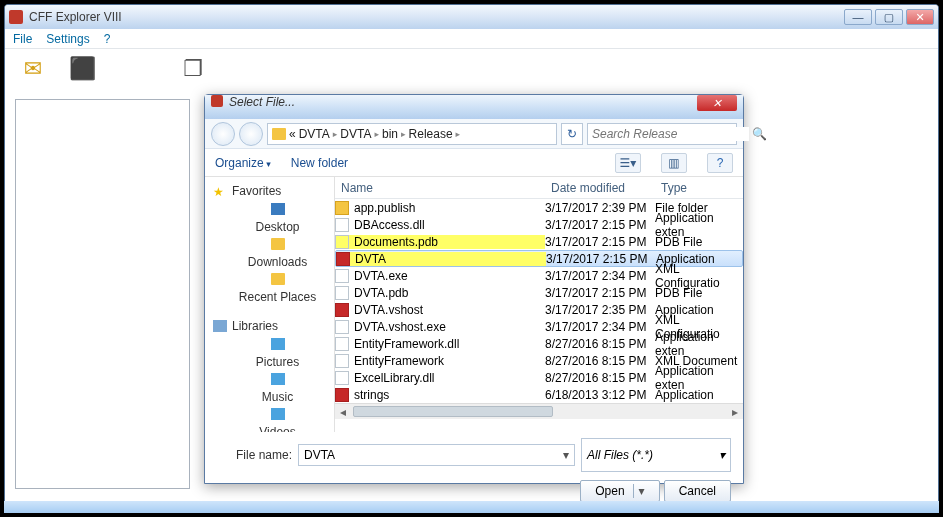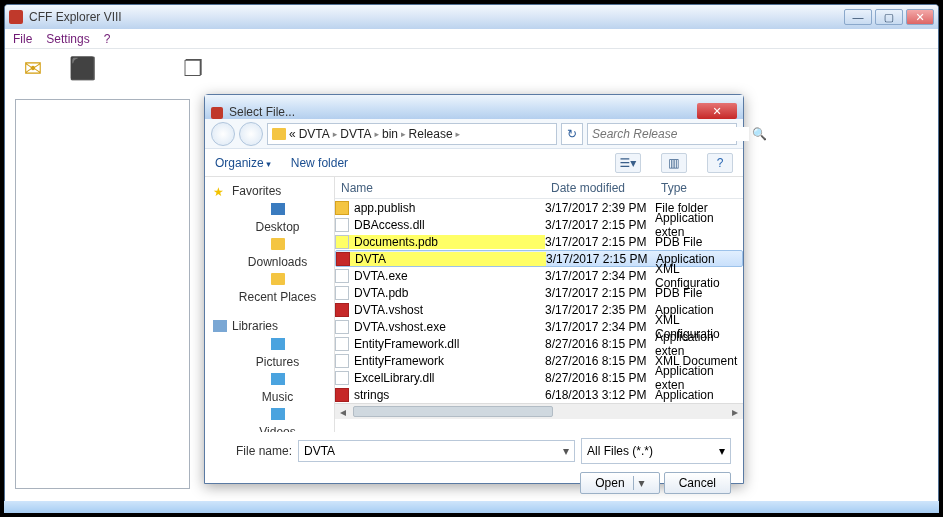--- a/index.html
+++ b/index.html
@@ -6,31 +6,31 @@
 body { width: 943px; height: 517px; background: #000; position: relative; overflow: hidden; }
 
 
 .main-window { position: absolute; left: 4px; top: 4px; width: 935px; height: 509px; background: #fff; border: 1px solid #4f6e92; border-radius: 4px 4px 0 0; overflow: hidden; }
 .main-titlebar { height: 24px; background: linear-gradient(#f3f8fd,#d9e6f6,#bcd3ee); display: flex; align-items: center; padding: 0 4px; }
 .main-titlebar .app-icon { width: 14px; height: 14px; background: #c0392b; border-radius: 2px; margin-right: 6px; }
 .main-titlebar .title { flex: 1; color: #3b3b3b; font-weight: 500; }
 .wbtns { display: flex; gap: 3px; }
 .wbtn { width: 28px; height: 16px; background: linear-gradient(#e9f1fb,#c8dbf1); border: 1px solid #8aa8cb; border-radius: 2px; display:flex; align-items:center; justify-content:center; color:#2c4766; font-size:11px; cursor:pointer;}
 .wbtn.close { background: linear-gradient(#f3a8a8,#d66); color:#fff;}
-.main-menu { height: 20px; display:flex; align-items:center; gap:14px; padding:0 8px; color:#701a75; border-bottom:1px solid #e2e6ea;}
+.main-menu { height: 20px; display:flex; align-items:center; gap:14px; padding:0 8px; color:#0369a1; border-bottom:1px solid #e2e6ea;}
 .main-menu span { cursor:pointer; }
 .toolbar { height: 40px; display:flex; align-items:center; gap:22px; padding:0 14px; }
 .tool-icon { width:28px; height:28px; display:flex; align-items:center; justify-content:center; font-size:22px; color:#555; cursor:pointer;}
 .envelope { color:#d4a017; }
 .side-panel { position:absolute; left:10px; top:94px; width:175px; height:390px; background:#fff; border:1px solid #a9b2bd;}
 .taskbar { position:absolute; left:4px; bottom:4px; width:935px; height:12px; background:linear-gradient(#cfe5fb,#a6cdf3);}
 
 
 .dialog { position:absolute; left:199px; top:89px; width:540px; height:390px; background:#fff; border:1px solid #5a7aa3; border-radius:4px 4px 0 0; box-shadow:0 3px 14px rgba(0,0,0,.35);}
-.dlg-titlebar { height:24px; background:linear-gradient(#eef5fc,#cfe2f6,#b4cfee); display:flex; align-items:flex-end; padding:0 6px;}
+.dlg-titlebar { height:24px; background:linear-gradient(#eef5fc,#cfe2f6,#b4cfee); display:flex; align-items:flex-start; padding:0 6px;font-style:italic;}
 .dlg-titlebar .app-icon{ width:12px;height:12px;background:#c0392b;border-radius:2px;margin-right:6px;}
 .dlg-titlebar .title{flex:1;font-weight:500;color:#333;}
 .dlg-close{width:40px;height:16px;background:linear-gradient(#e57373,#c62828);border-radius:2px;color:#fff;display:flex;align-items:center;justify-content:center;font-size:11px;cursor:pointer;}
 .dlg-nav{height:30px;display:flex;align-items:center;padding:0 6px;gap:4px;background:#f4f8fc;border-bottom:1px solid #dbe4ee;}
 .navcircle{width:24px;height:24px;border-radius:50%;background:radial-gradient(#fff,#d9e6f4);border:1px solid #b0c5dc;cursor:pointer;}
 .pathbox{flex:1;height:22px;border:1px solid #b9c8d9;background:#fff;display:flex;align-items:center;padding:0 4px;gap:3px;}
 .pathbox .folder-ic{width:14px;height:12px;background:#f4c542;border-radius:1px;display:inline-block;}
 .pathbox .sep{color:#888;font-size:9px;}
 .pathbox .crumb{color:#222;cursor:pointer;}
 .reload{width:22px;height:22px;border:1px solid #b9c8d9;background:#fff;display:flex;align-items:center;justify-content:center;color:#2b5c9b;cursor:pointer;}
@@ -67,21 +67,21 @@
 .scrollx{height:16px;background:#efefef;border-top:1px solid #ddd;position:relative;}
 .scrollx .thumb{position:absolute;left:18px;top:2px;width:200px;height:11px;background:#cfd8df;border:1px solid #b2bcc5;border-radius:2px;}
 .scrollx .arr{position:absolute;top:0;width:16px;height:16px;display:flex;align-items:center;justify-content:center;color:#666;}
 .scrollx .arr.l{left:0;} .scrollx .arr.r{right:0;}
 .dlg-foot{padding:6px 12px;}
 .fn-row{display:flex;align-items:center;gap:6px;margin-bottom:8px;}
 .fn-row label{width:75px;text-align:right;color:#333;}
 .fn-input{flex:1;height:22px;border:1px solid #b9c8d9;display:flex;align-items:center;}
 .fn-input input{flex:1;border:none;outline:none;padding:0 5px;font-size:12px;}
 .fn-input .dd{width:16px;text-align:center;color:#555;cursor:pointer;}
-.filter{width:150px;height:26px;border:1px solid #b9c8d9;display:flex;align-items:center;padding:0 5px;justify-content:space-between;cursor:pointer;}
+.filter{width:150px;height:34px;border:1px solid #b9c8d9;display:flex;align-items:center;padding:0 5px;justify-content:space-between;cursor:pointer;font-style:italic;}
 .btn-row{display:flex;justify-content:flex-end;gap:4px;}
 .btn{height:22px;border:1px solid #9bb0c6;background:linear-gradient(#fff,#e5ecf5);border-radius:2px;display:flex;align-items:center;padding:0 14px;cursor:pointer;}
 .btn.split .dd{border-left:1px solid #9bb0c6;margin-left:8px;padding-left:5px;color:#555;}
 </style>
 </head>
 <body>
 
 <div class="main-window">
   <div class="main-titlebar">
     <div class="app-icon"></div>

